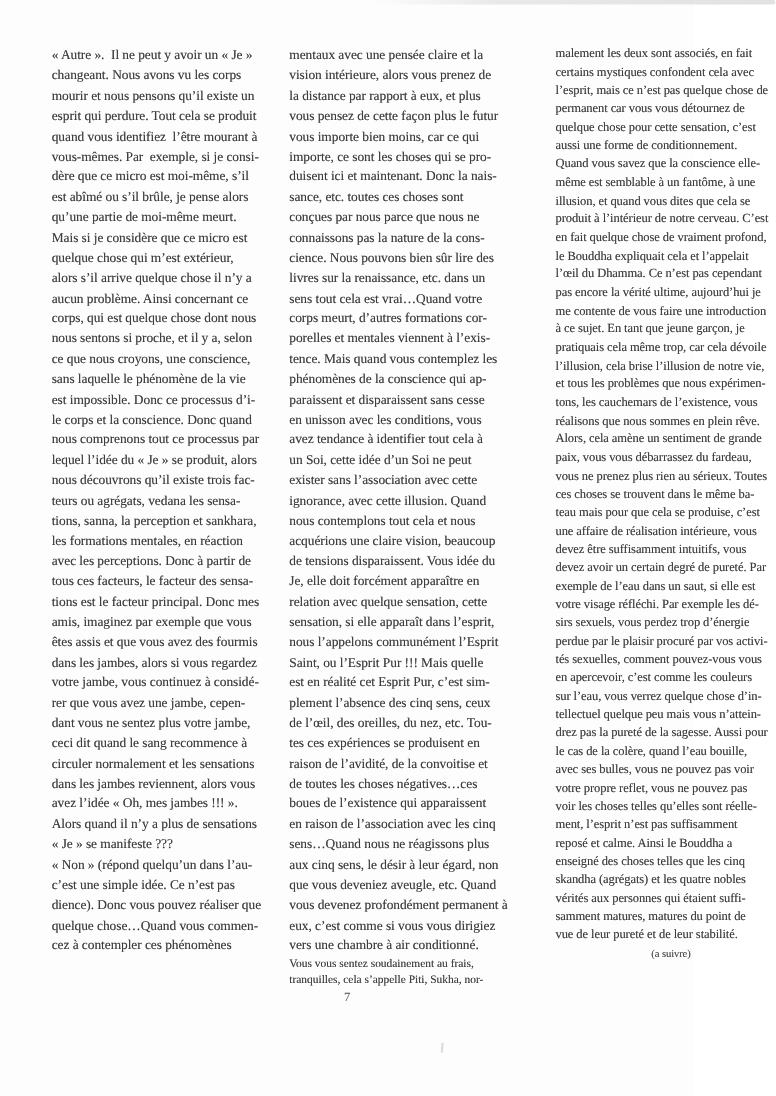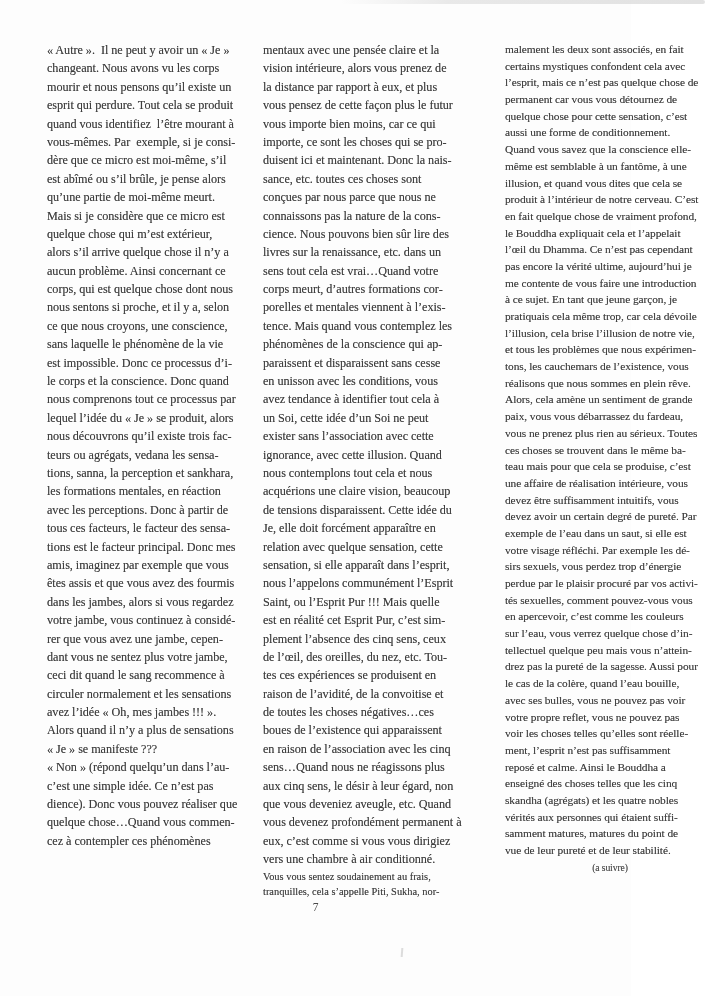--- a/index.html
+++ b/index.html
@@ -104,20 +104,21 @@
       <div class="line">tous ces facteurs, le facteur des sensa-</div>
       <div class="line">tions est le facteur principal. Donc mes</div>
       <div class="line">amis, imaginez par exemple que vous</div>
       <div class="line">êtes assis et que vous avez des fourmis</div>
       <div class="line">dans les jambes, alors si vous regardez</div>
       <div class="line">votre jambe, vous continuez à considé-</div>
       <div class="line">rer que vous avez une jambe, cepen-</div>
       <div class="line">dant vous ne sentez plus votre jambe,</div>
       <div class="line">ceci dit quand le sang recommence à</div>
       <div class="line">circuler normalement et les sensations</div>
+      <div class="line">dans les jambes reviennent, alors vous</div>
       <div class="line">avez l’idée « Oh, mes jambes !!! ».</div>
       <div class="line">Alors quand il n’y a plus de sensations</div>
       <div class="line">« Je » se manifeste ???</div>
       <div class="line">« Non » (répond quelqu’un dans l’au-</div>
       <div class="line">c’est une simple idée. Ce n’est pas</div>
       <div class="line">dience). Donc vous pouvez réaliser que</div>
       <div class="line">quelque chose…Quand vous commen-</div>
       <div class="line">cez à contempler ces phénomènes</div>
     </div>
 
@@ -141,21 +142,21 @@
         <div class="line">tence. Mais quand vous contemplez les</div>
         <div class="line">phénomènes de la conscience qui ap-</div>
         <div class="line">paraissent et disparaissent sans cesse</div>
         <div class="line">en unisson avec les conditions, vous</div>
         <div class="line">avez tendance à identifier tout cela à</div>
         <div class="line">un Soi, cette idée d’un Soi ne peut</div>
         <div class="line">exister sans l’association avec cette</div>
         <div class="line">ignorance, avec cette illusion. Quand</div>
         <div class="line">nous contemplons tout cela et nous</div>
         <div class="line">acquérions une claire vision, beaucoup</div>
-        <div class="line">de tensions disparaissent. Cette idée du</div>
+        <div class="line">de tensions disparaissent. Vous idée du</div>
         <div class="line">Je, elle doit forcément apparaître en</div>
         <div class="line">relation avec quelque sensation, cette</div>
         <div class="line">sensation, si elle apparaît dans l’esprit,</div>
         <div class="line">nous l’appelons communément l’Esprit</div>
         <div class="line">Saint, ou l’Esprit Pur !!! Mais quelle</div>
         <div class="line">est en réalité cet Esprit Pur, c’est sim-</div>
         <div class="line">plement l’absence des cinq sens, ceux</div>
         <div class="line">de l’œil, des oreilles, du nez, etc. Tou-</div>
         <div class="line">tes ces expériences se produisent en</div>
         <div class="line">raison de l’avidité, de la convoitise et</div>

